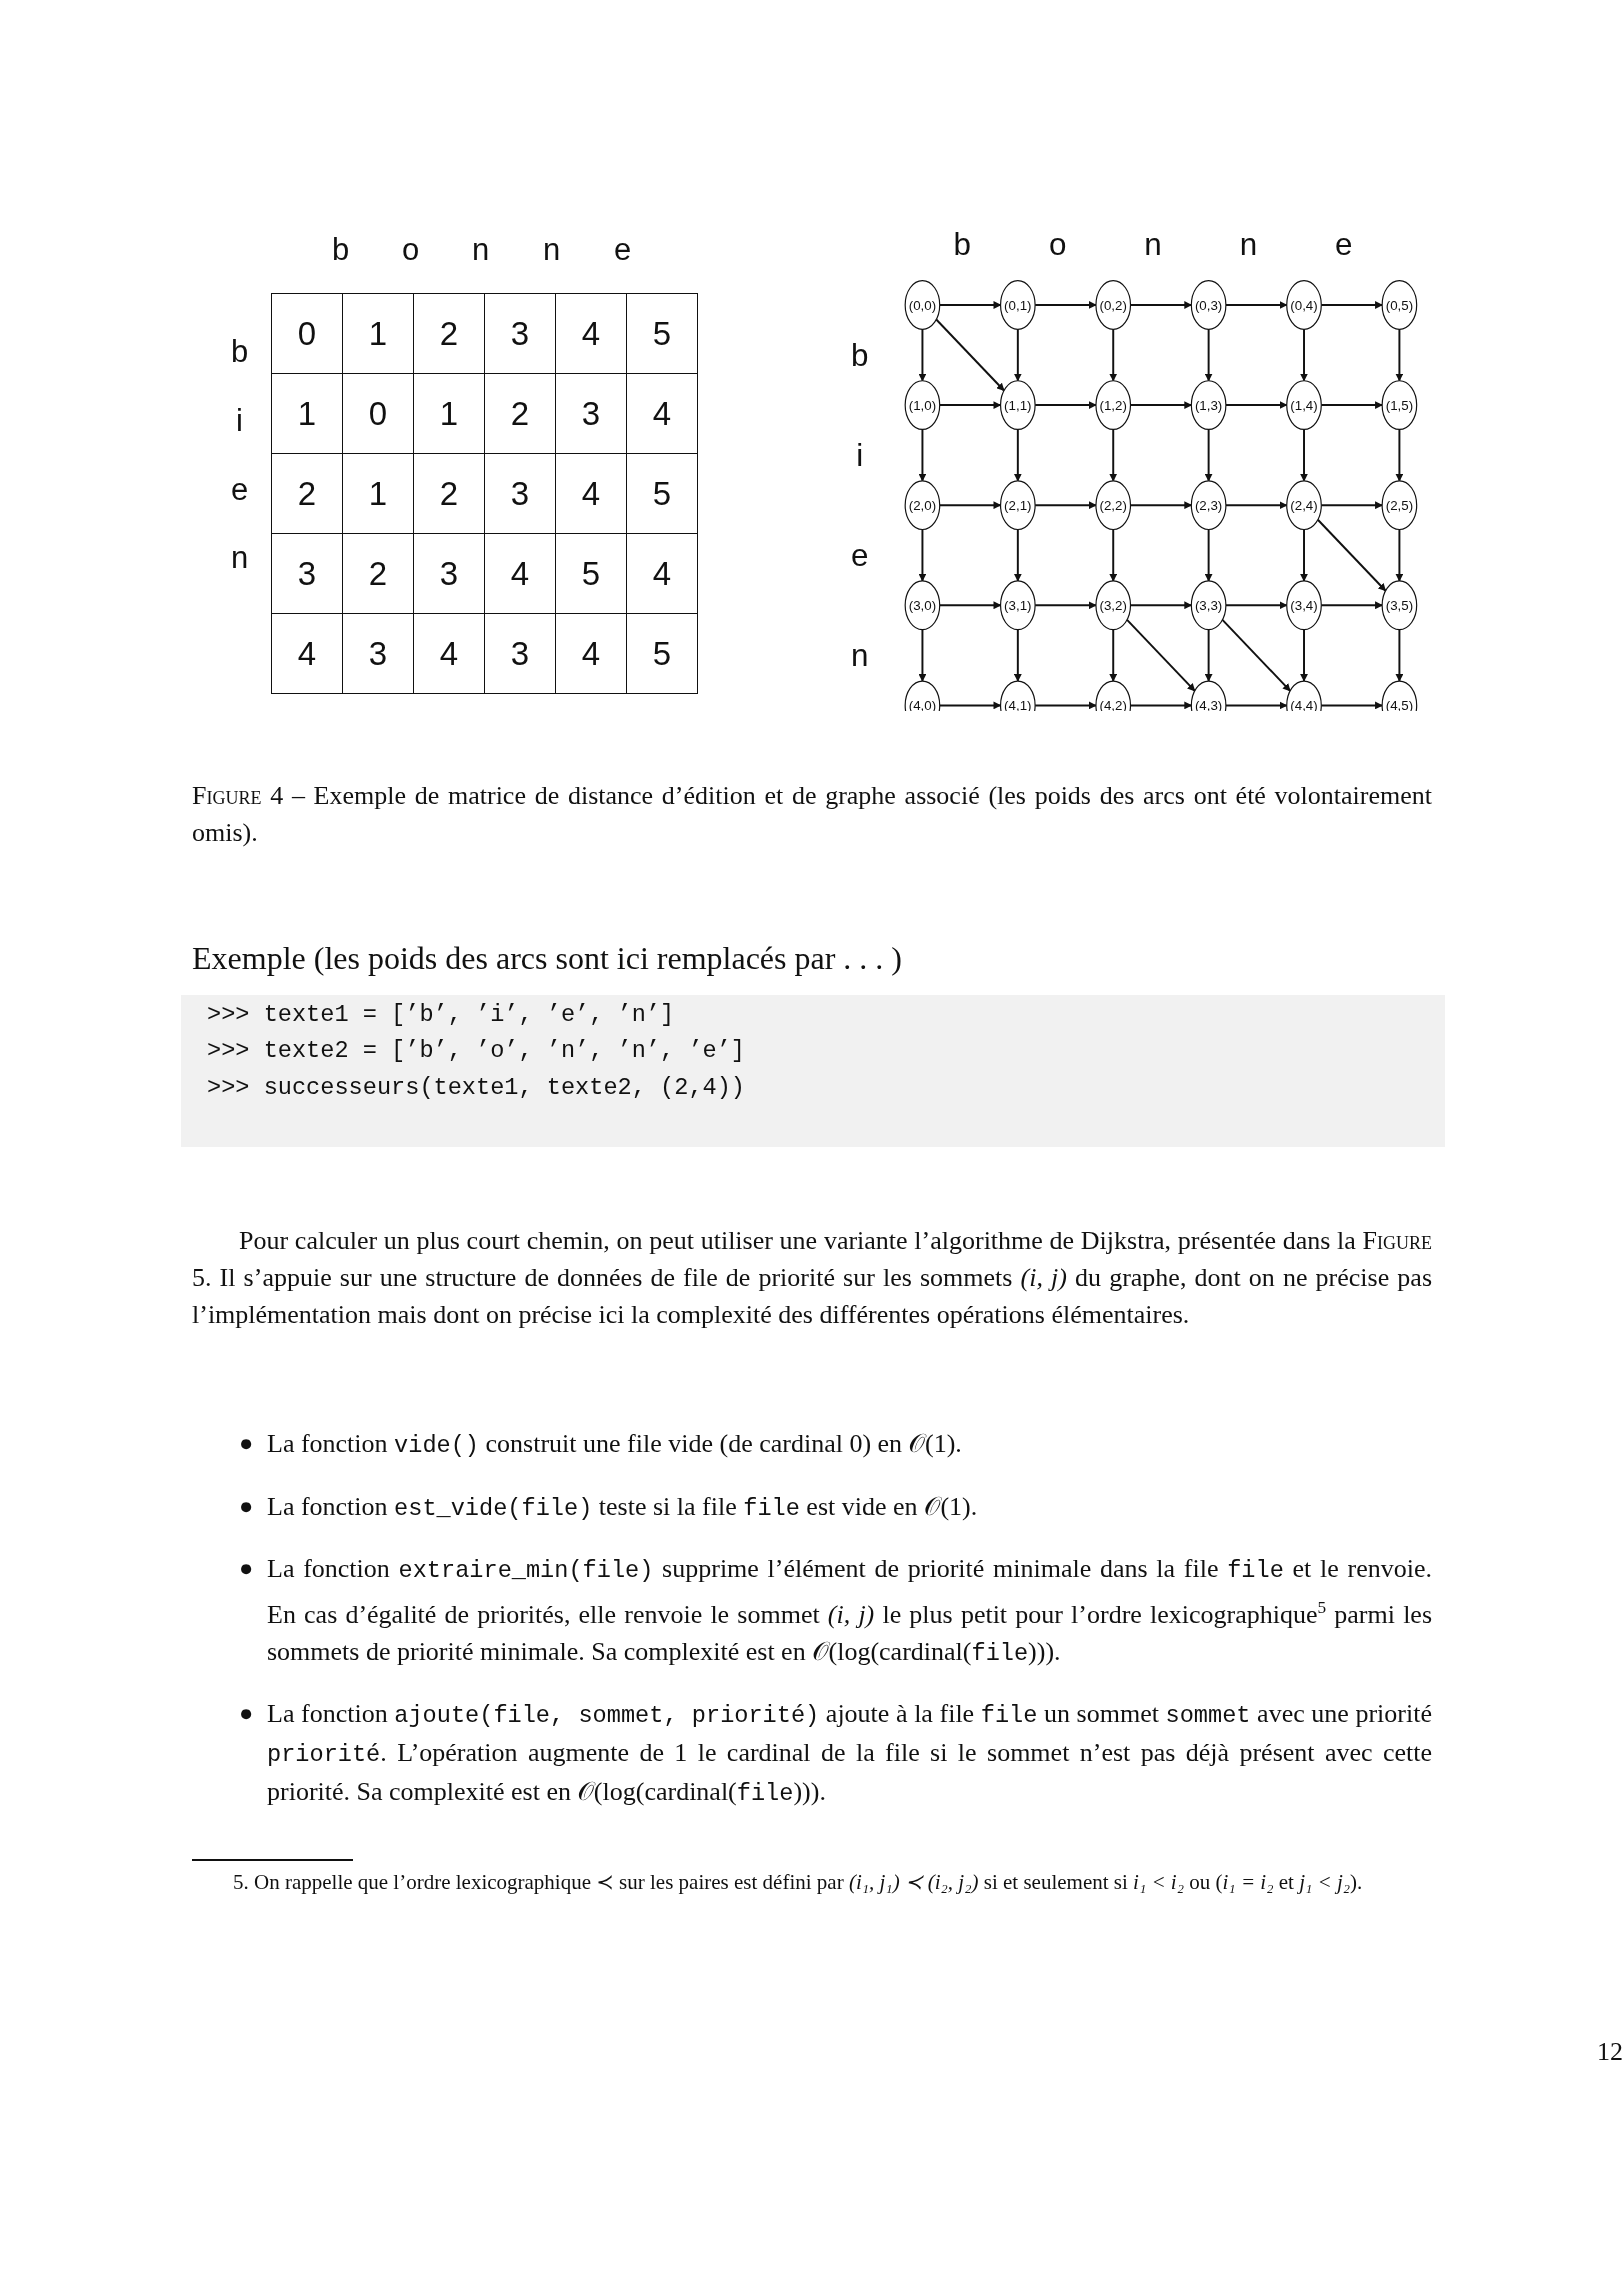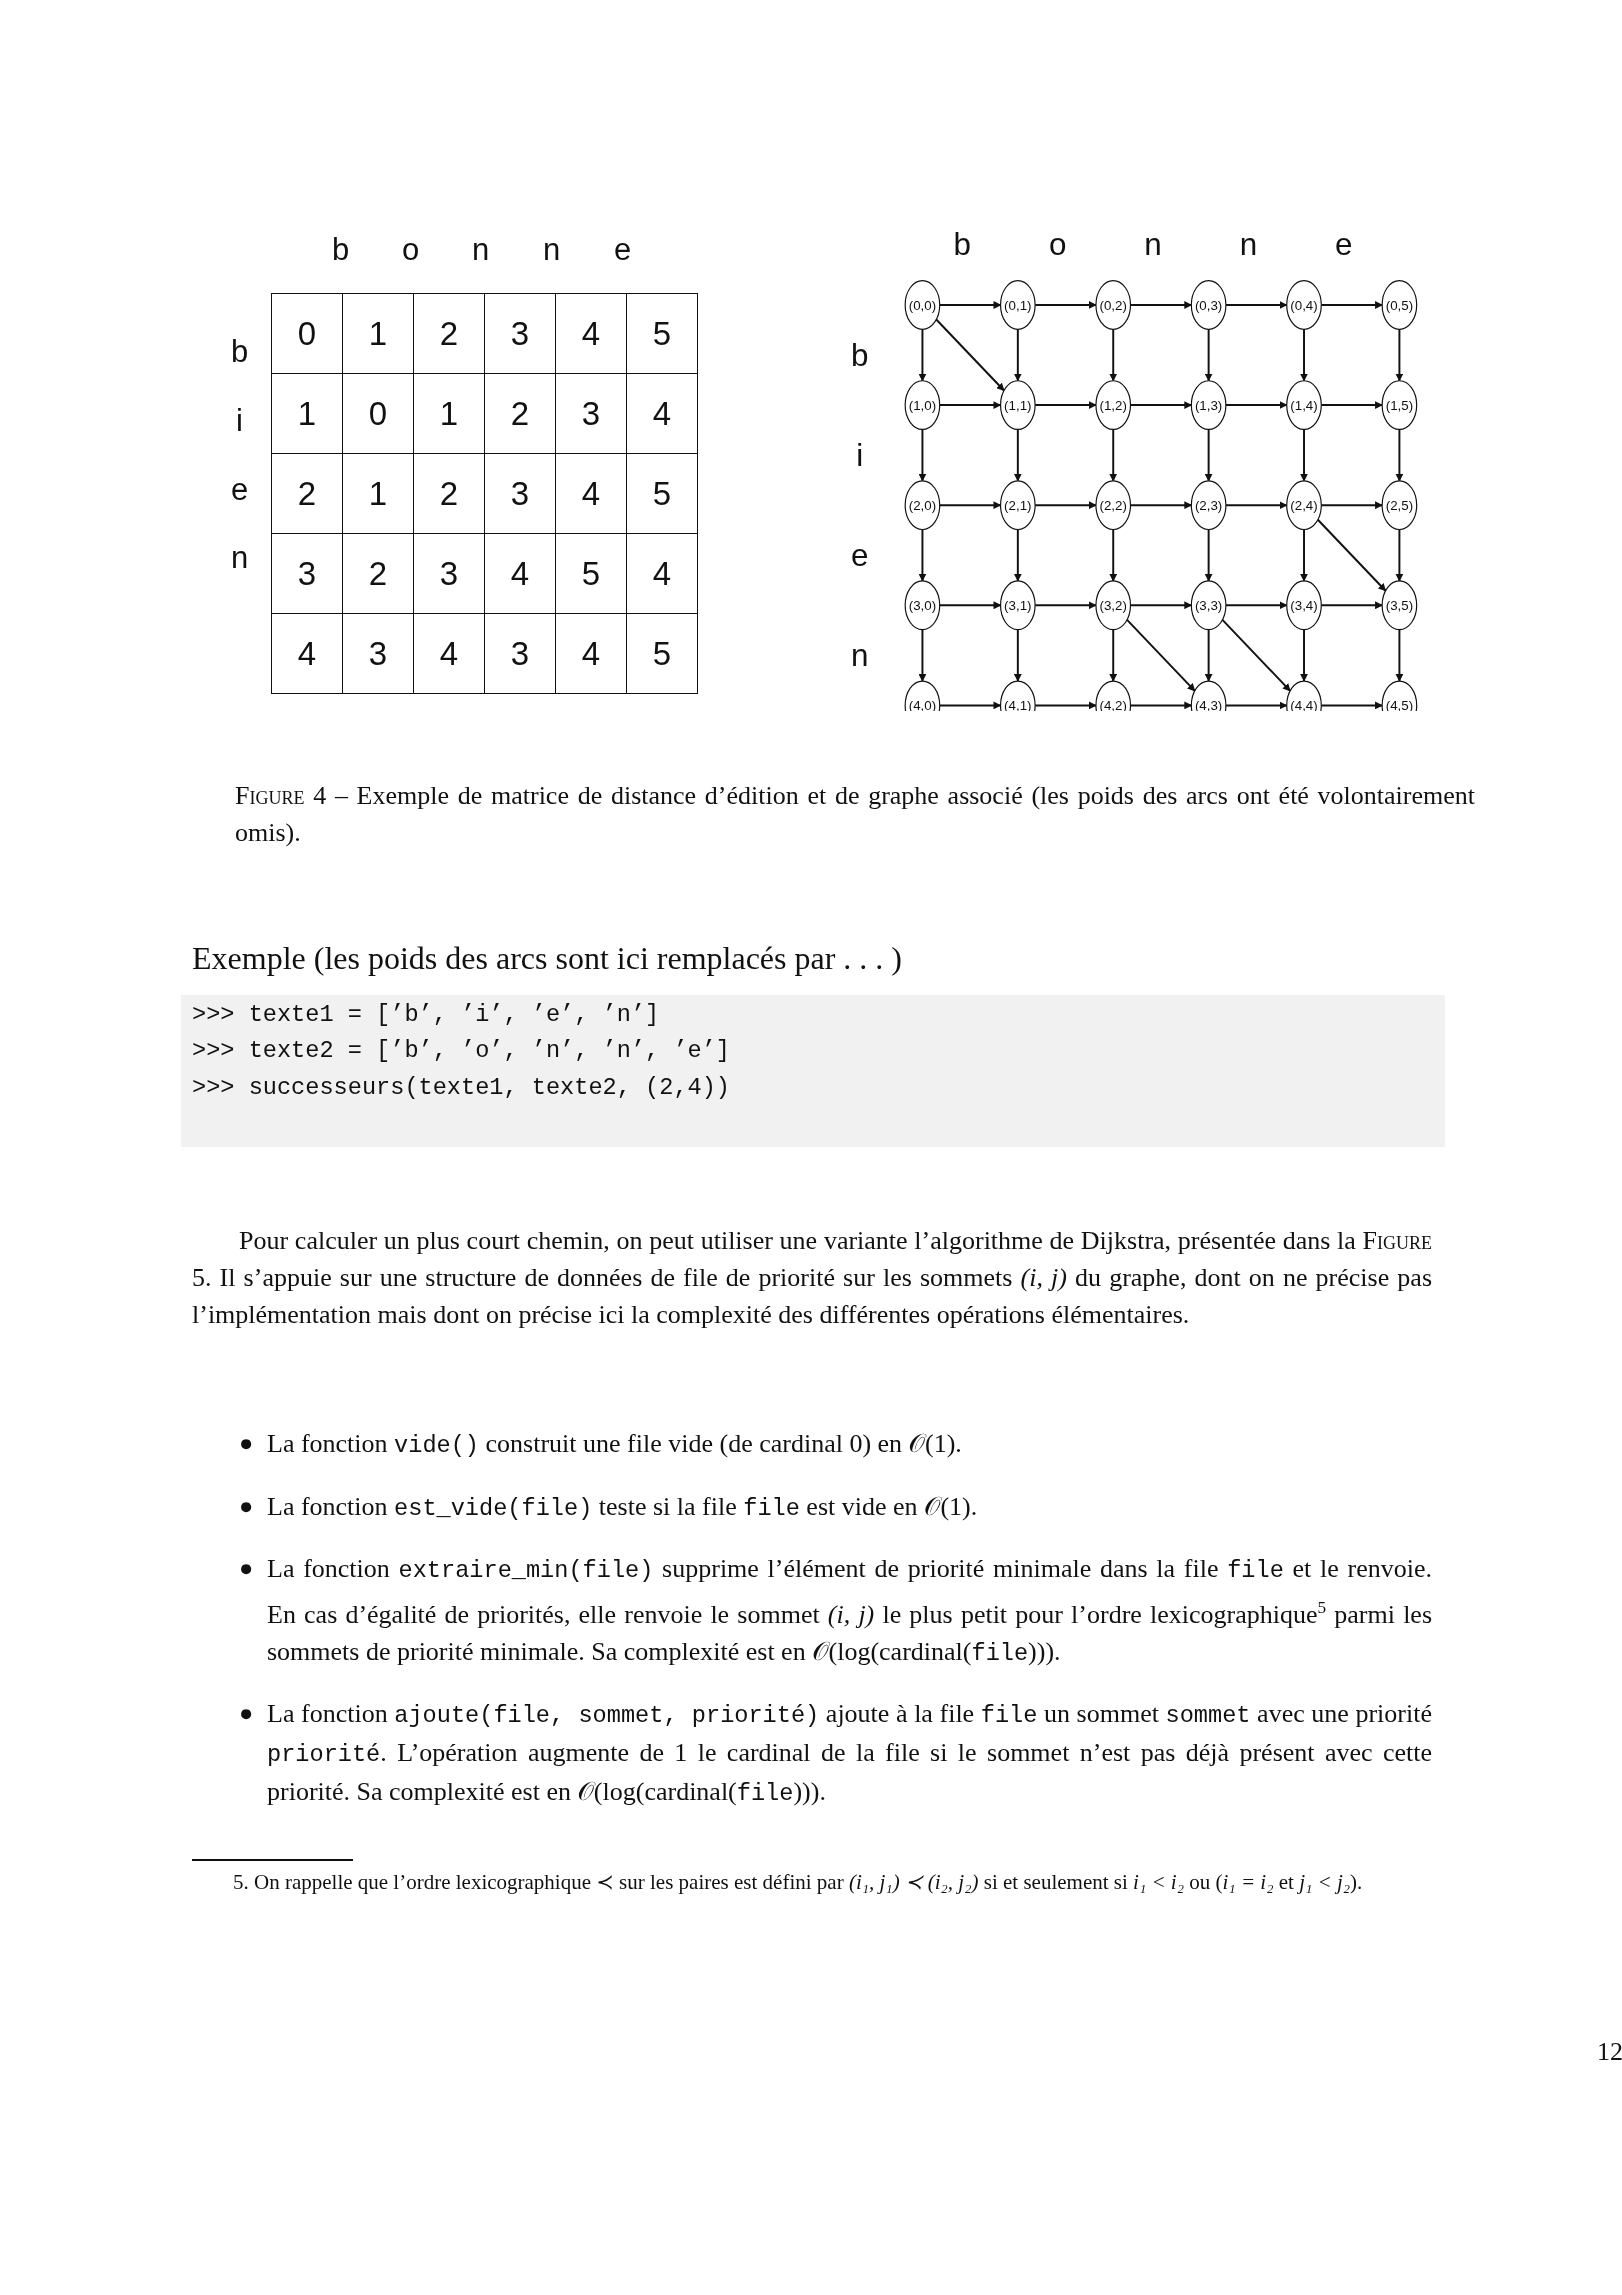--- a/index.html
+++ b/index.html
@@ -18,28 +18,28 @@
                     vertical-align: middle; font-size: 33px; padding: 0; }
 
   
   #graph-figure { position: absolute; left: 840px; top: 224px; width: 581px; height: 487px; }
   #graph-svg { position: absolute; left: 0; top: 0; }
   .g-letter { font-family: "Liberation Sans", "DejaVu Sans", sans-serif; font-size: 40px; fill: #111; }
   .node-label { font-family: "Liberation Sans", "DejaVu Sans", sans-serif; font-size: 17px; fill: #111; }
 
   
   #caption { position: absolute; left: 192px; top: 777px; width: 1240px; font-size: 26px;
-             line-height: 37px; text-align: justify; margin-left: 43px; }
+             line-height: 37px; text-align: justify; }
   .smallcaps { font-variant: small-caps; }
 
   
   #example-intro { position: absolute; left: 192px; top: 940px; font-size: 32px; }
   #code-block { position: absolute; left: 181px; top: 995px; width: 1264px; height: 152px;
                 background: #f1f1f1; }
-  #code-block .code-line { position: absolute; left: 11px; font-size: 23.6px; white-space: pre; }
+  #code-block .code-line { position: absolute; left: 26px; font-size: 23.6px; white-space: pre; }
 
   
   #paragraph { position: absolute; left: 192px; top: 1222px; width: 1240px; font-size: 26px;
                line-height: 37px; text-align: justify; text-indent: 47px; }
 
   
   #bullets { position: absolute; left: 192px; top: 1425px; width: 1240px; margin: 0; padding: 0; list-style: none; }
   #bullets li { position: relative; padding-left: 75px; font-size: 26px; line-height: 37px;
                 text-align: justify; margin-bottom: 23.6px; }
   .bullet-dot { position: absolute; left: 47px; top: 0; font-size: 23.6px; }

